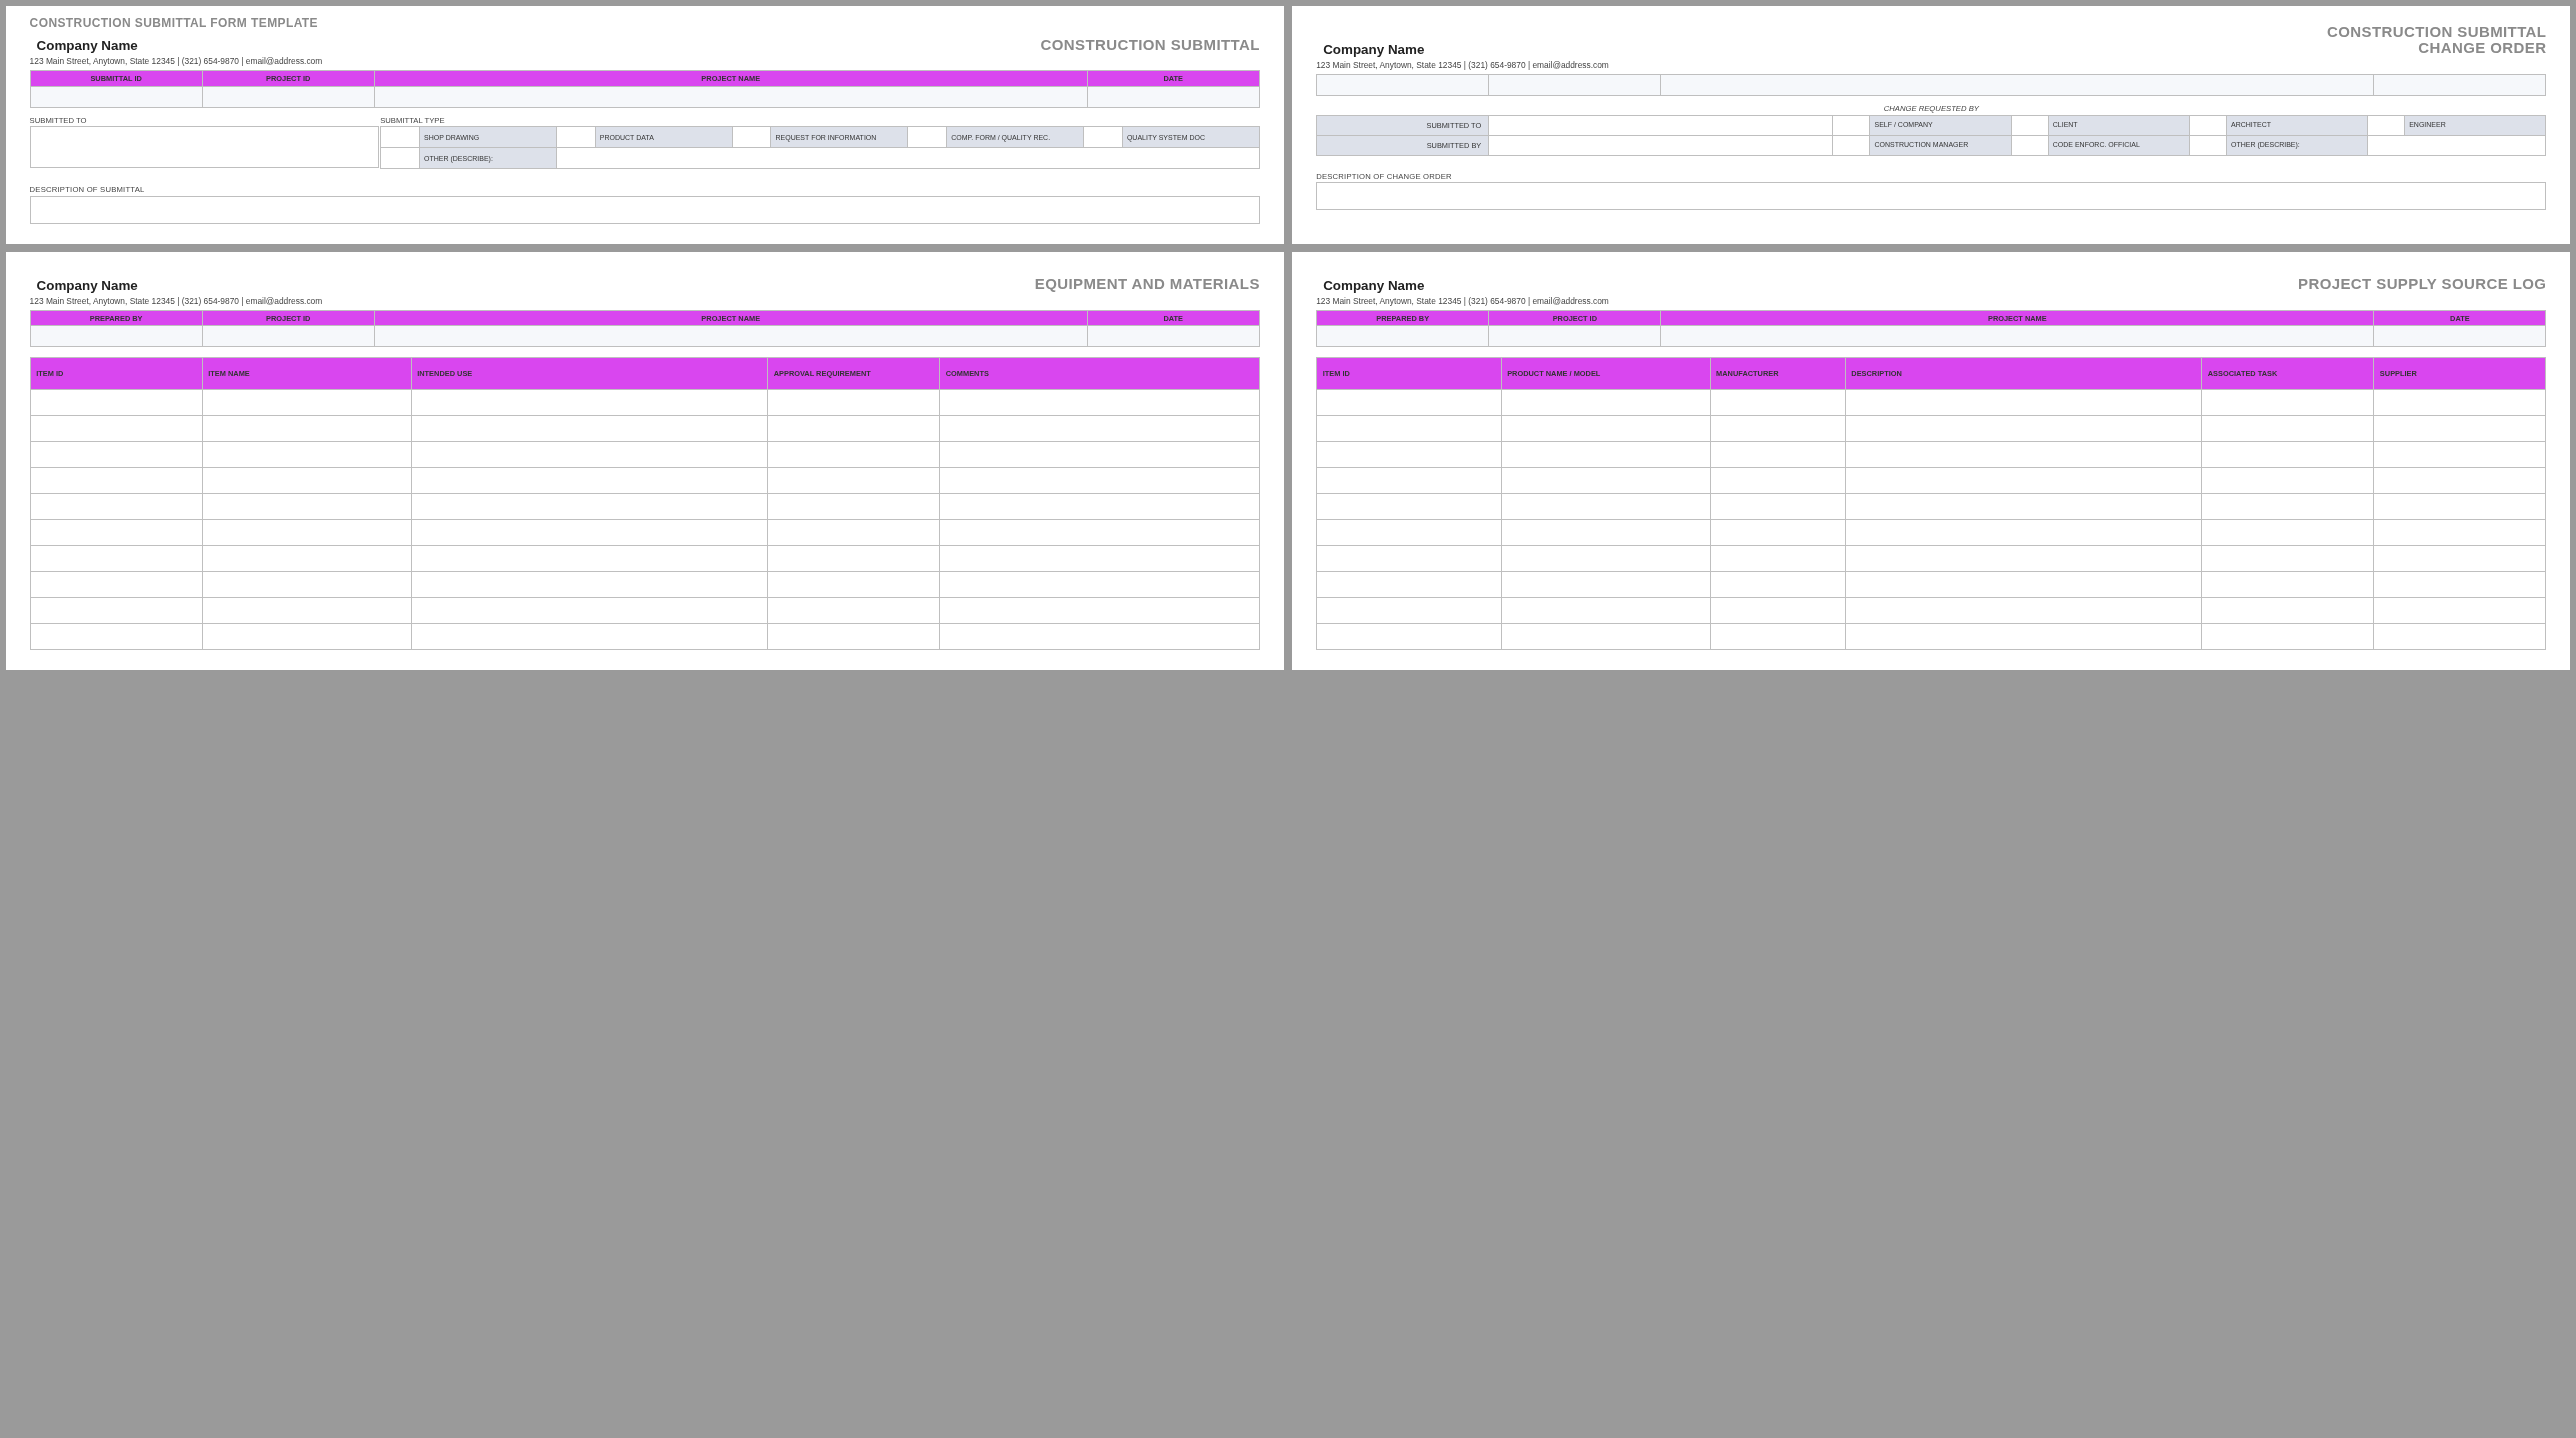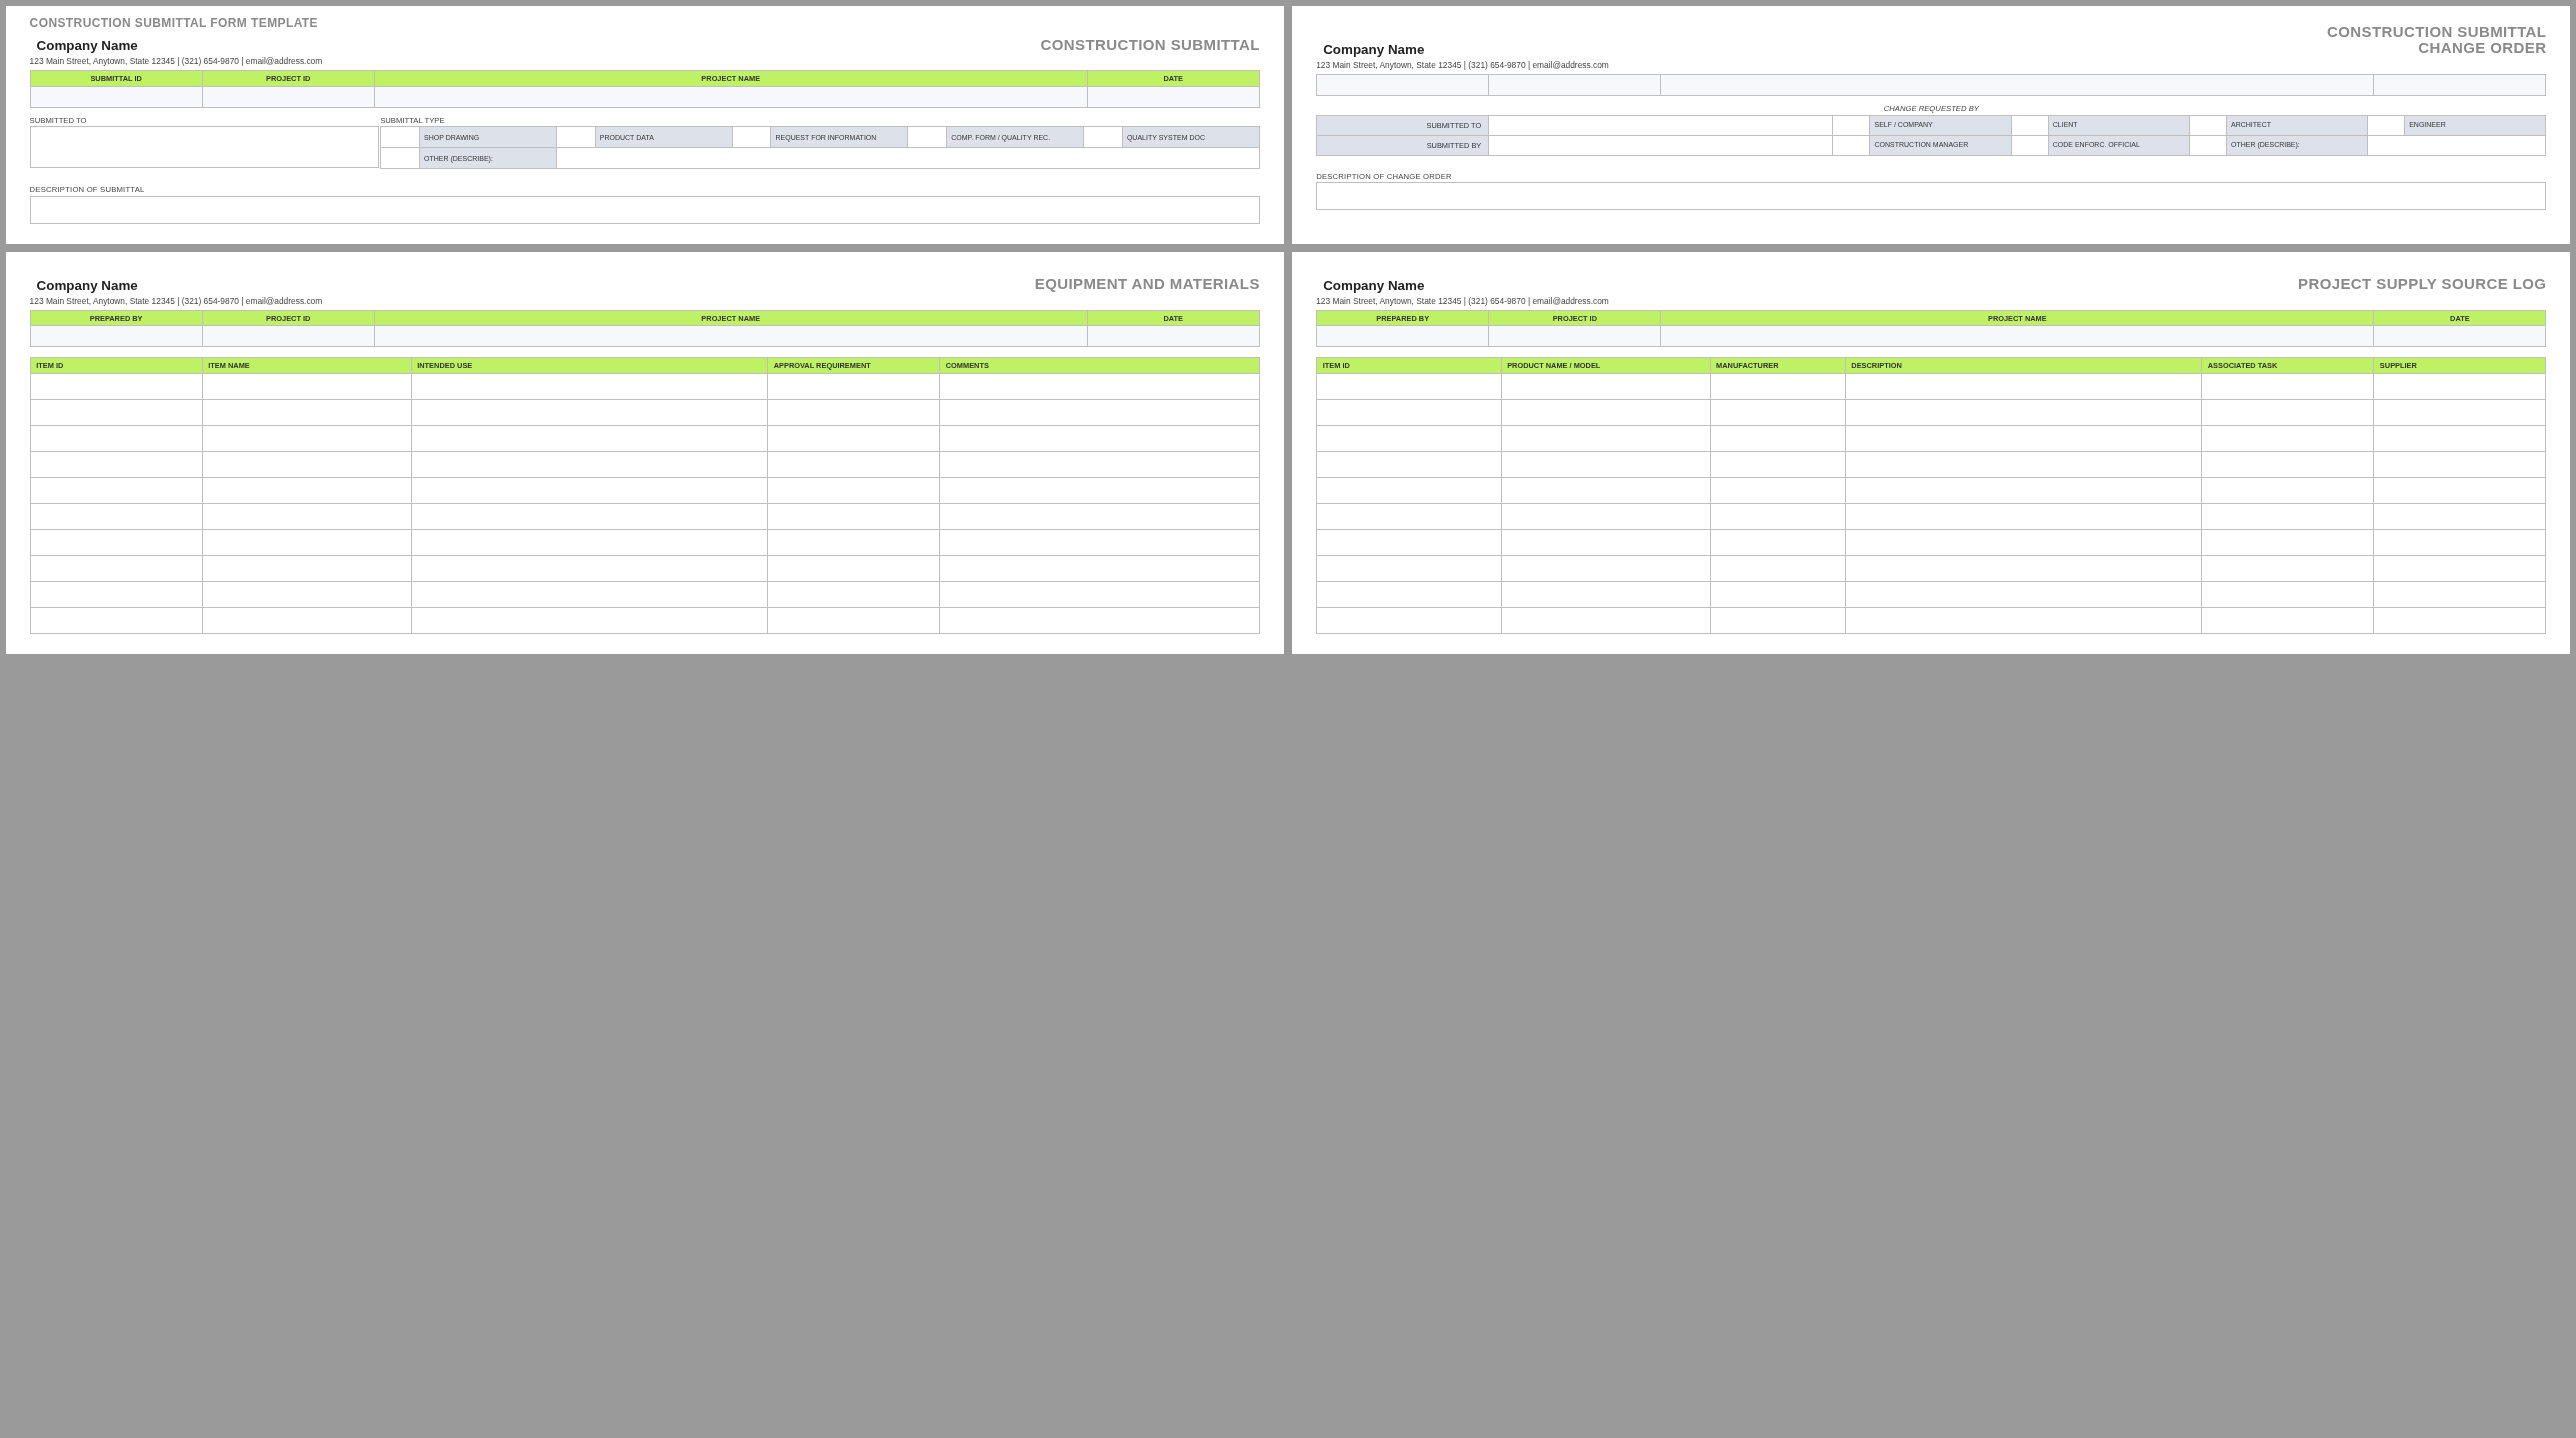--- a/index.html
+++ b/index.html
@@ -59,21 +59,21 @@
     table-layout: fixed;
   }
   th, td {
     border: 0.7px solid #bfbfbf;
     font-size: 7.7px;
     padding: 2.8px 5.6px;
     text-align: left;
     vertical-align: middle;
   }
   th {
-    background: #bef264;
+    background: #d946ef;
     font-weight: 700;
     text-align: center;
     color: #333;
     height: 14px;
     font-size: 7.4px;
   }
   td.blank {
     background: #f6f8fb;
     height: 21px;
   }
@@ -102,21 +102,21 @@
   }
   td.chk-lab-cell {
     background: #dde1ea;
   }
   td.row-head {
     background:#dde1ea;
     font-size:7.4px;
     text-align:right;
     padding-right:7px;
   }
-  .items-table th { height: 16px; padding:2.8px 5.6px; text-align:left; }
+  .items-table th { height: 32px; padding:2.8px 5.6px; text-align:left; }
   .items-table td { height: 26px; background:#fff; }
   .desc-box {
     border:0.7px solid #bfbfbf;
     background:#fff;
     height:28px;
   }
 </style>
 </head>
 <body>
 

